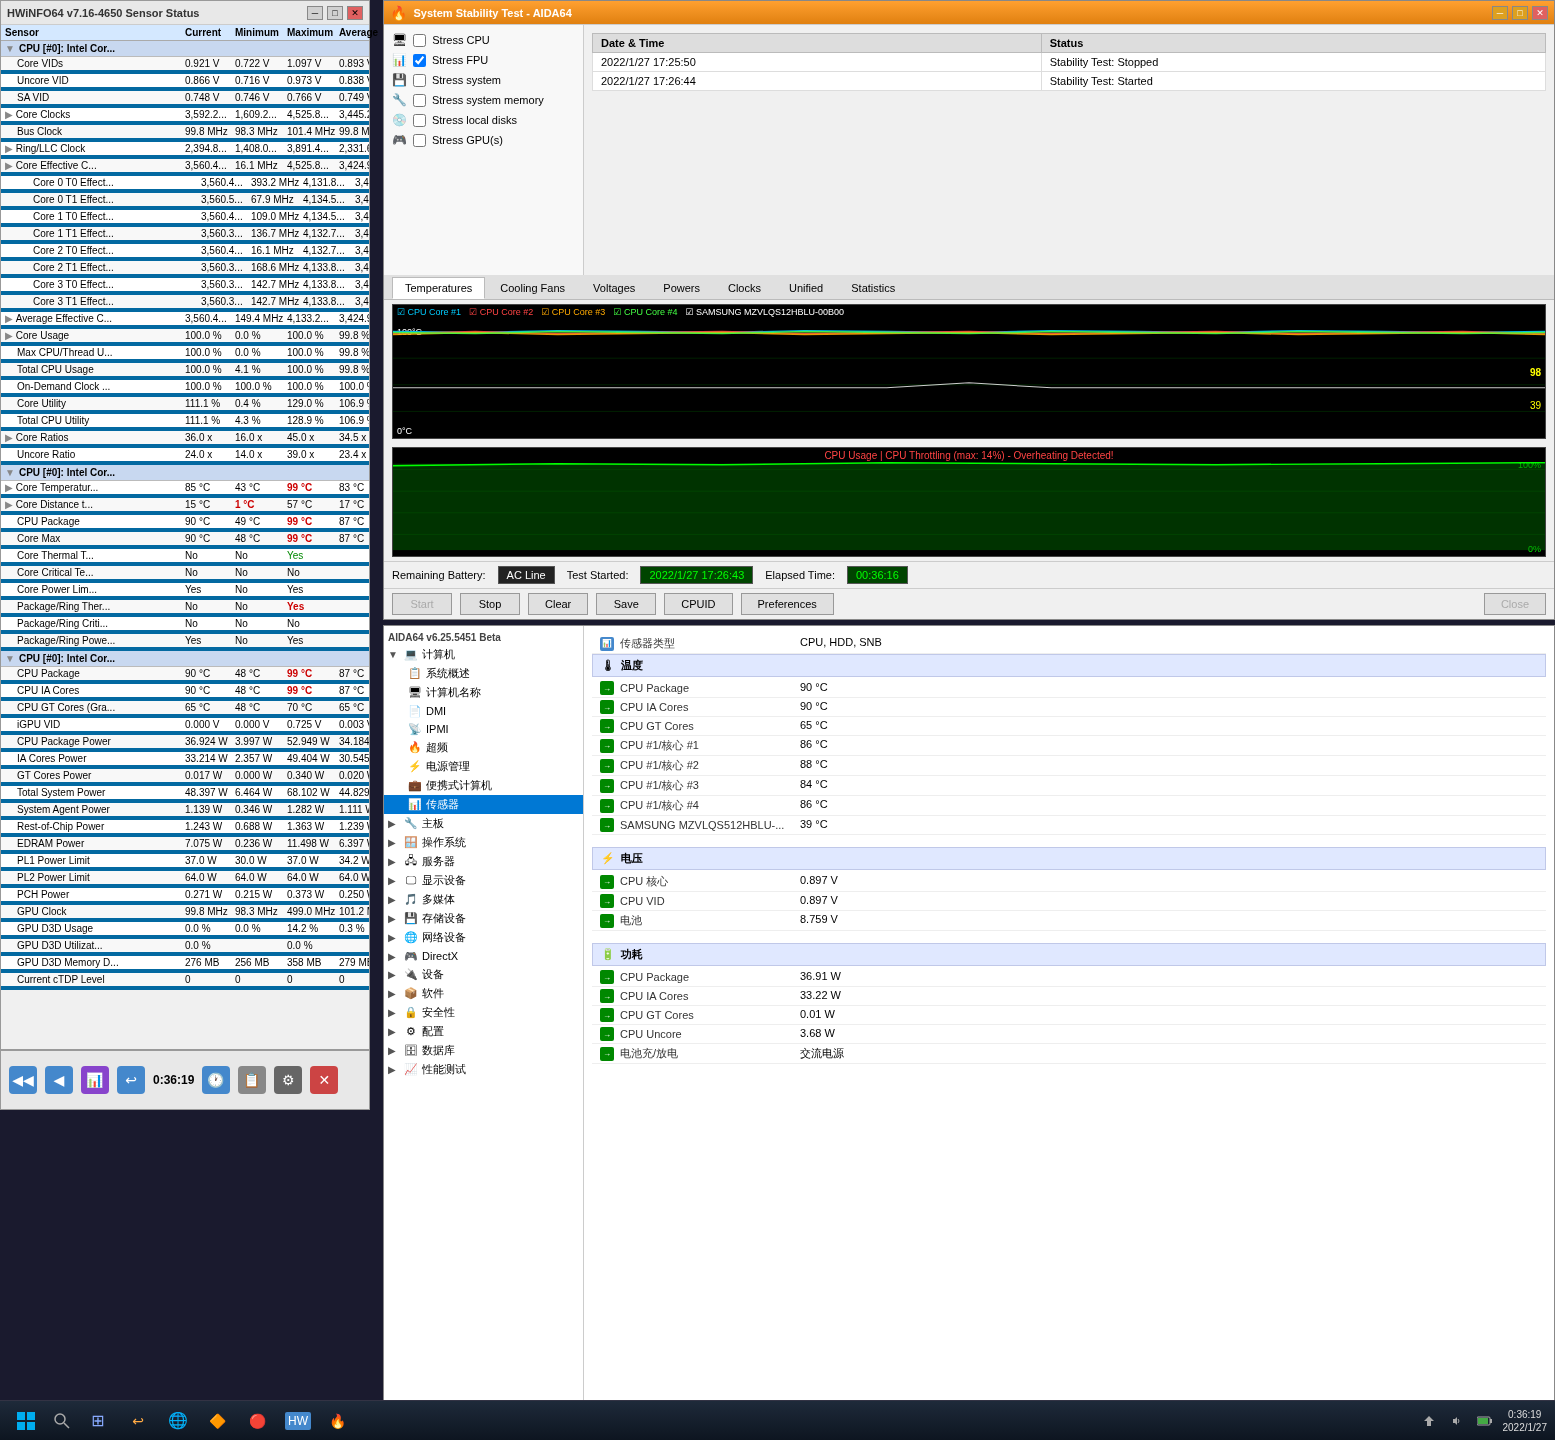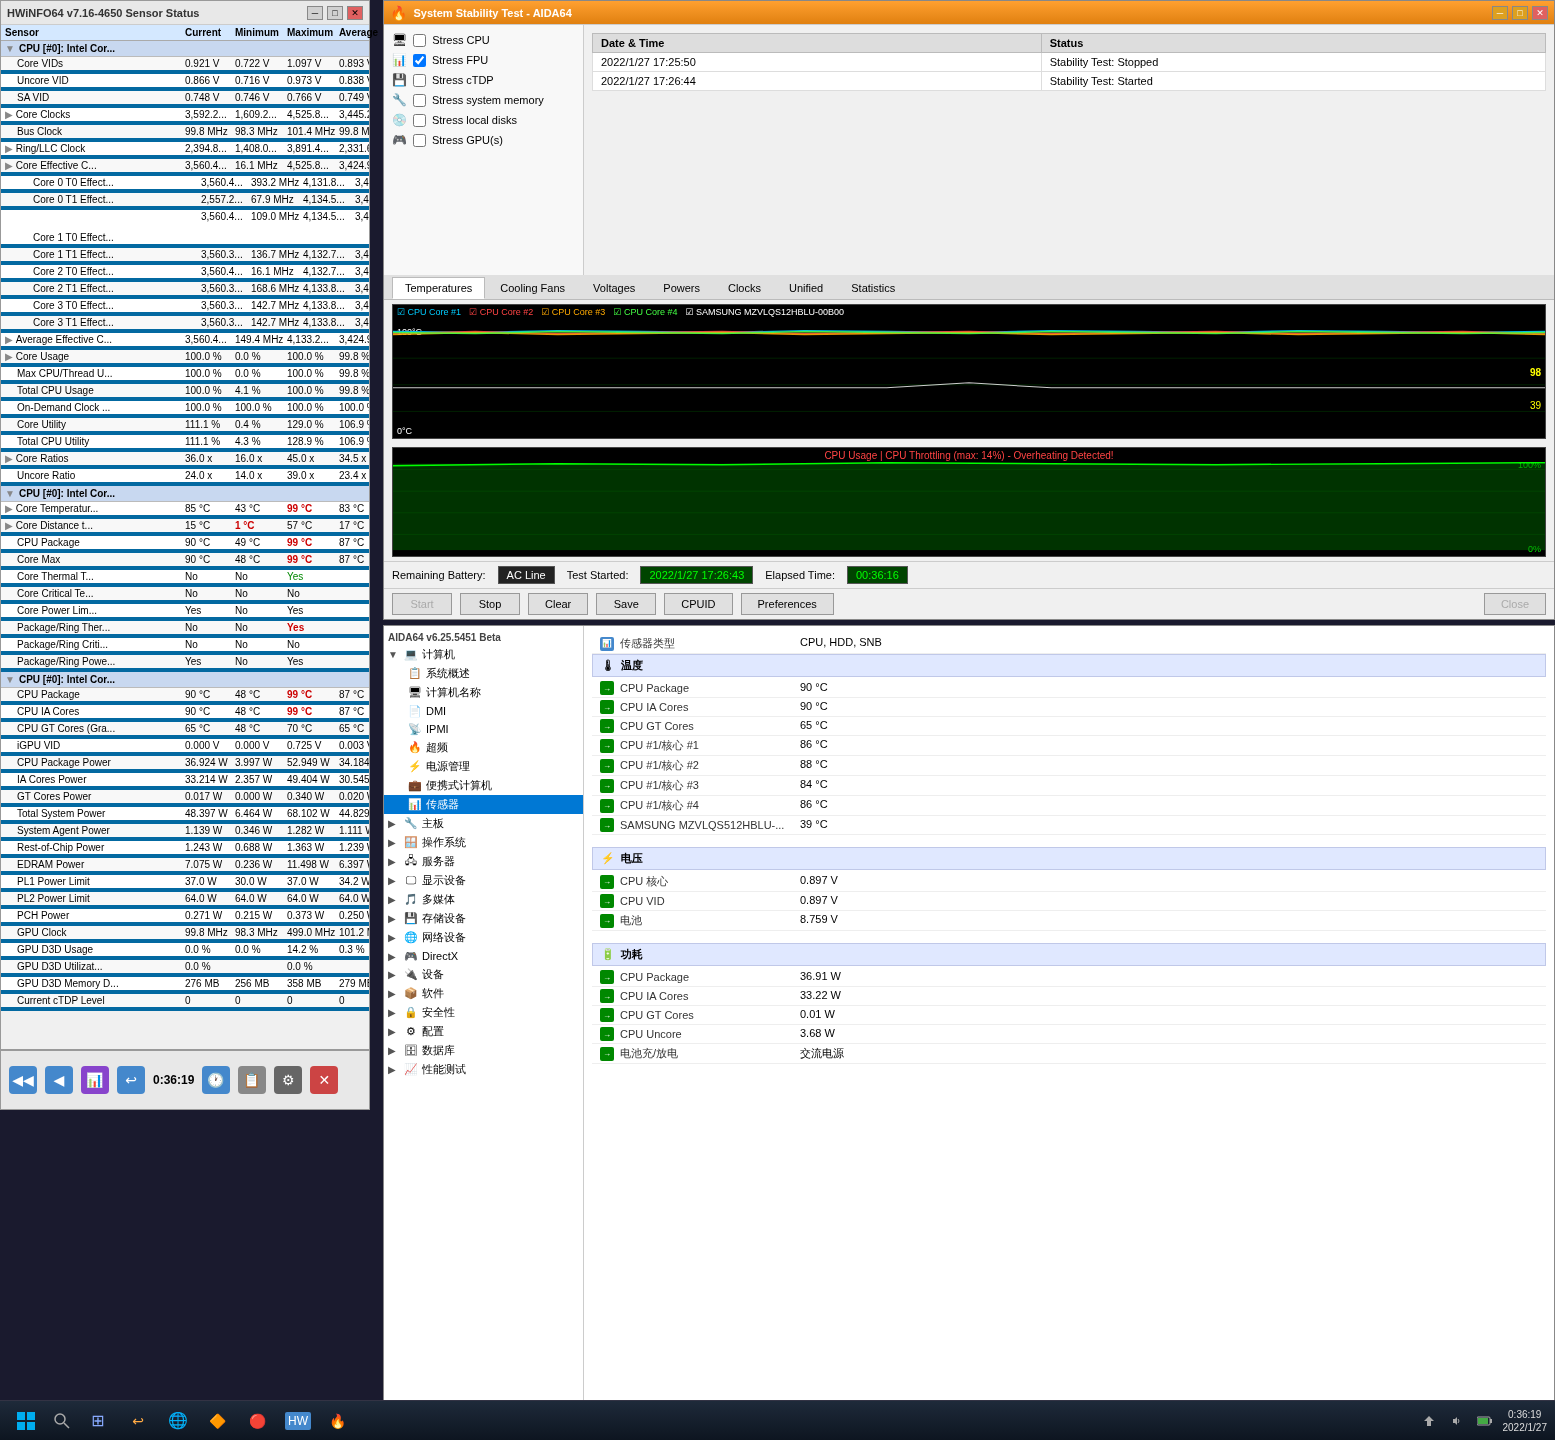--- a/index.html
+++ b/index.html
@@ -510,27 +510,27 @@
       <span class="sensor-col">3,560.4...</span>
       <span class="sensor-col ">393.2 MHz</span>
       <span class="sensor-col ">4,131.8...</span>
       <span class="sensor-col">3,425.4...</span>
     </div>
       <div class="sensor-row sub">
       <span class="sensor-col" style="display:flex;align-items:center;">
         <span style="width:12px;display:inline-block;"></span>
         Core 0 T1 Effect...
       </span>
-      <span class="sensor-col">2,557.2...</span>
+      <span class="sensor-col">3,560.5...</span>
       <span class="sensor-col ">67.9 MHz</span>
       <span class="sensor-col ">4,134.5...</span>
       <span class="sensor-col">3,424.6...</span>
     </div>
       <div class="sensor-row sub">
-      <span class="sensor-col" style="display:flex;align-items:center;margin-top:21px;">
+      <span class="sensor-col" style="display:flex;align-items:center;">
         <span style="width:12px;display:inline-block;"></span>
         Core 1 T0 Effect...
       </span>
       <span class="sensor-col">3,560.4...</span>
       <span class="sensor-col ">109.0 MHz</span>
       <span class="sensor-col ">4,134.5...</span>
       <span class="sensor-col">3,424.5...</span>
     </div>
       <div class="sensor-row sub">
       <span class="sensor-col" style="display:flex;align-items:center;">
@@ -1013,21 +1013,21 @@
         <span>Stress CPU</span>
       </div>
       <div class="checkbox-row">
         <span style="font-size:12px;">📊</span>
         <input type="checkbox" checked="" style="">
         <span>Stress FPU</span>
       </div>
       <div class="checkbox-row">
         <span style="font-size:12px;">💾</span>
         <input type="checkbox" style="">
-        <span>Stress cTDP</span>
+        <span>Stress system</span>
       </div>
       <div class="checkbox-row">
         <span style="font-size:12px;">🔧</span>
         <input type="checkbox" style="">
         <span>Stress system memory</span>
       </div>
       <div class="checkbox-row">
         <span style="font-size:12px;">💿</span>
         <input type="checkbox" style="">
         <span>Stress local disks</span>

